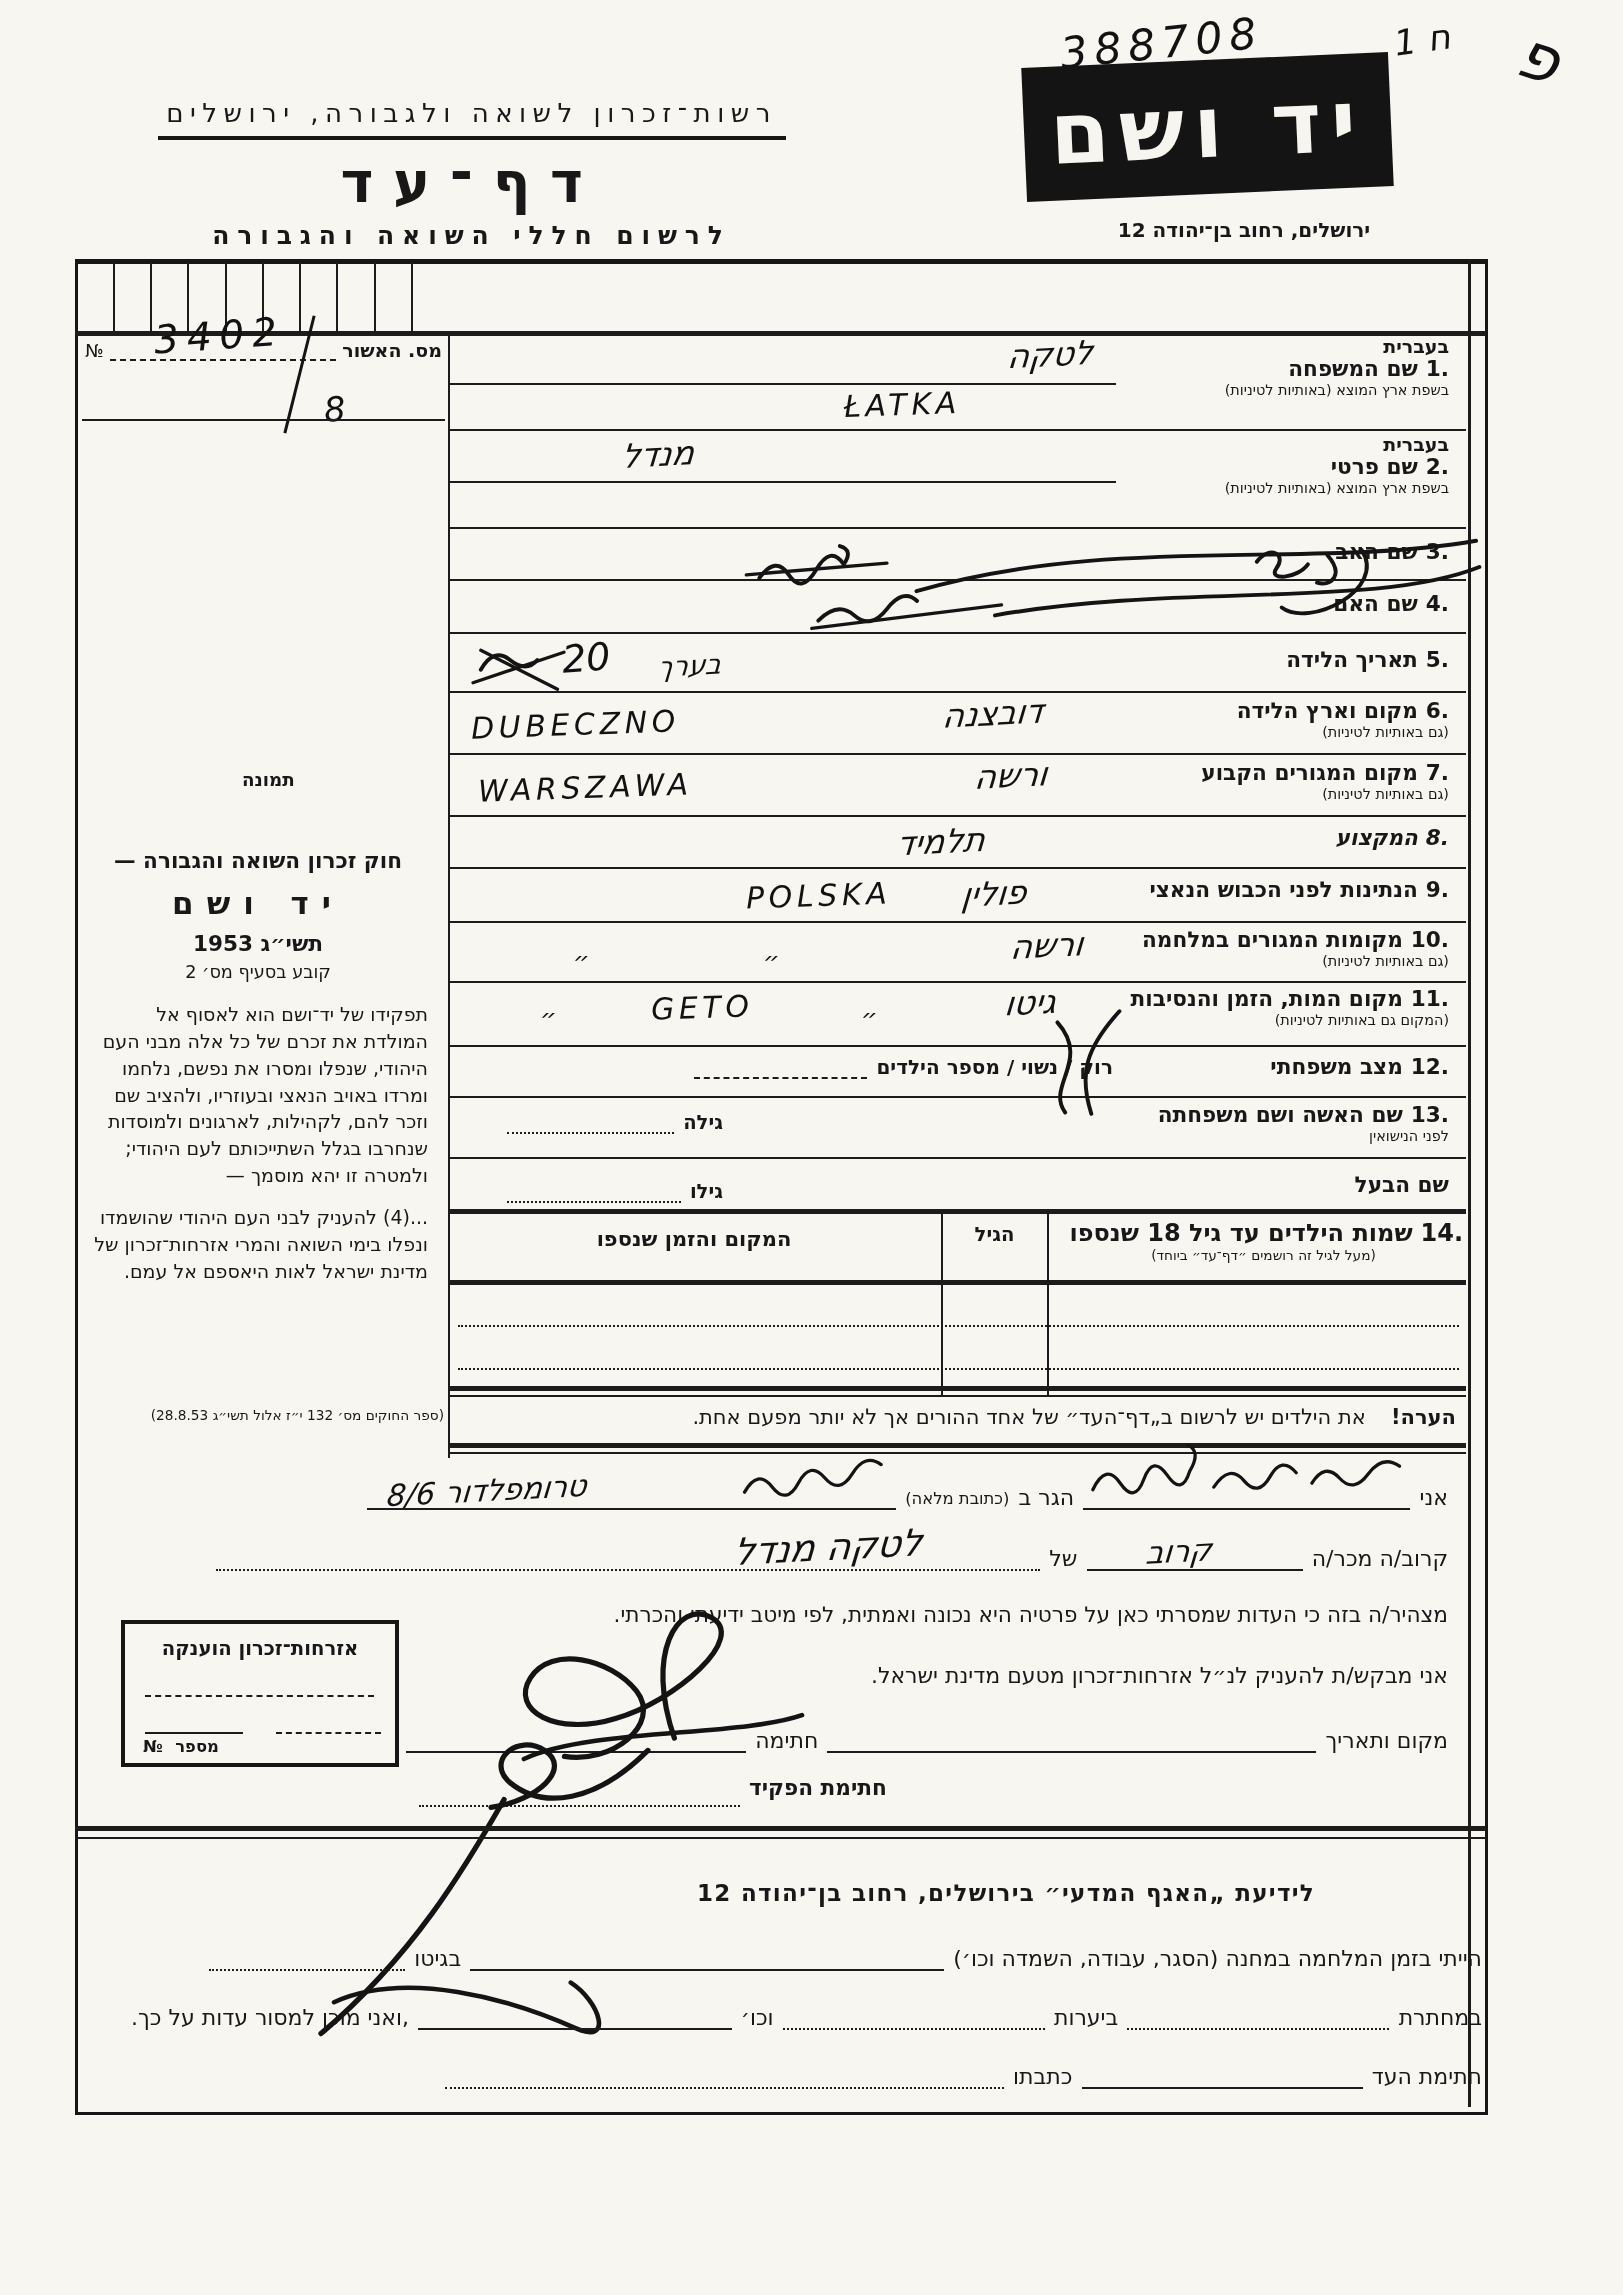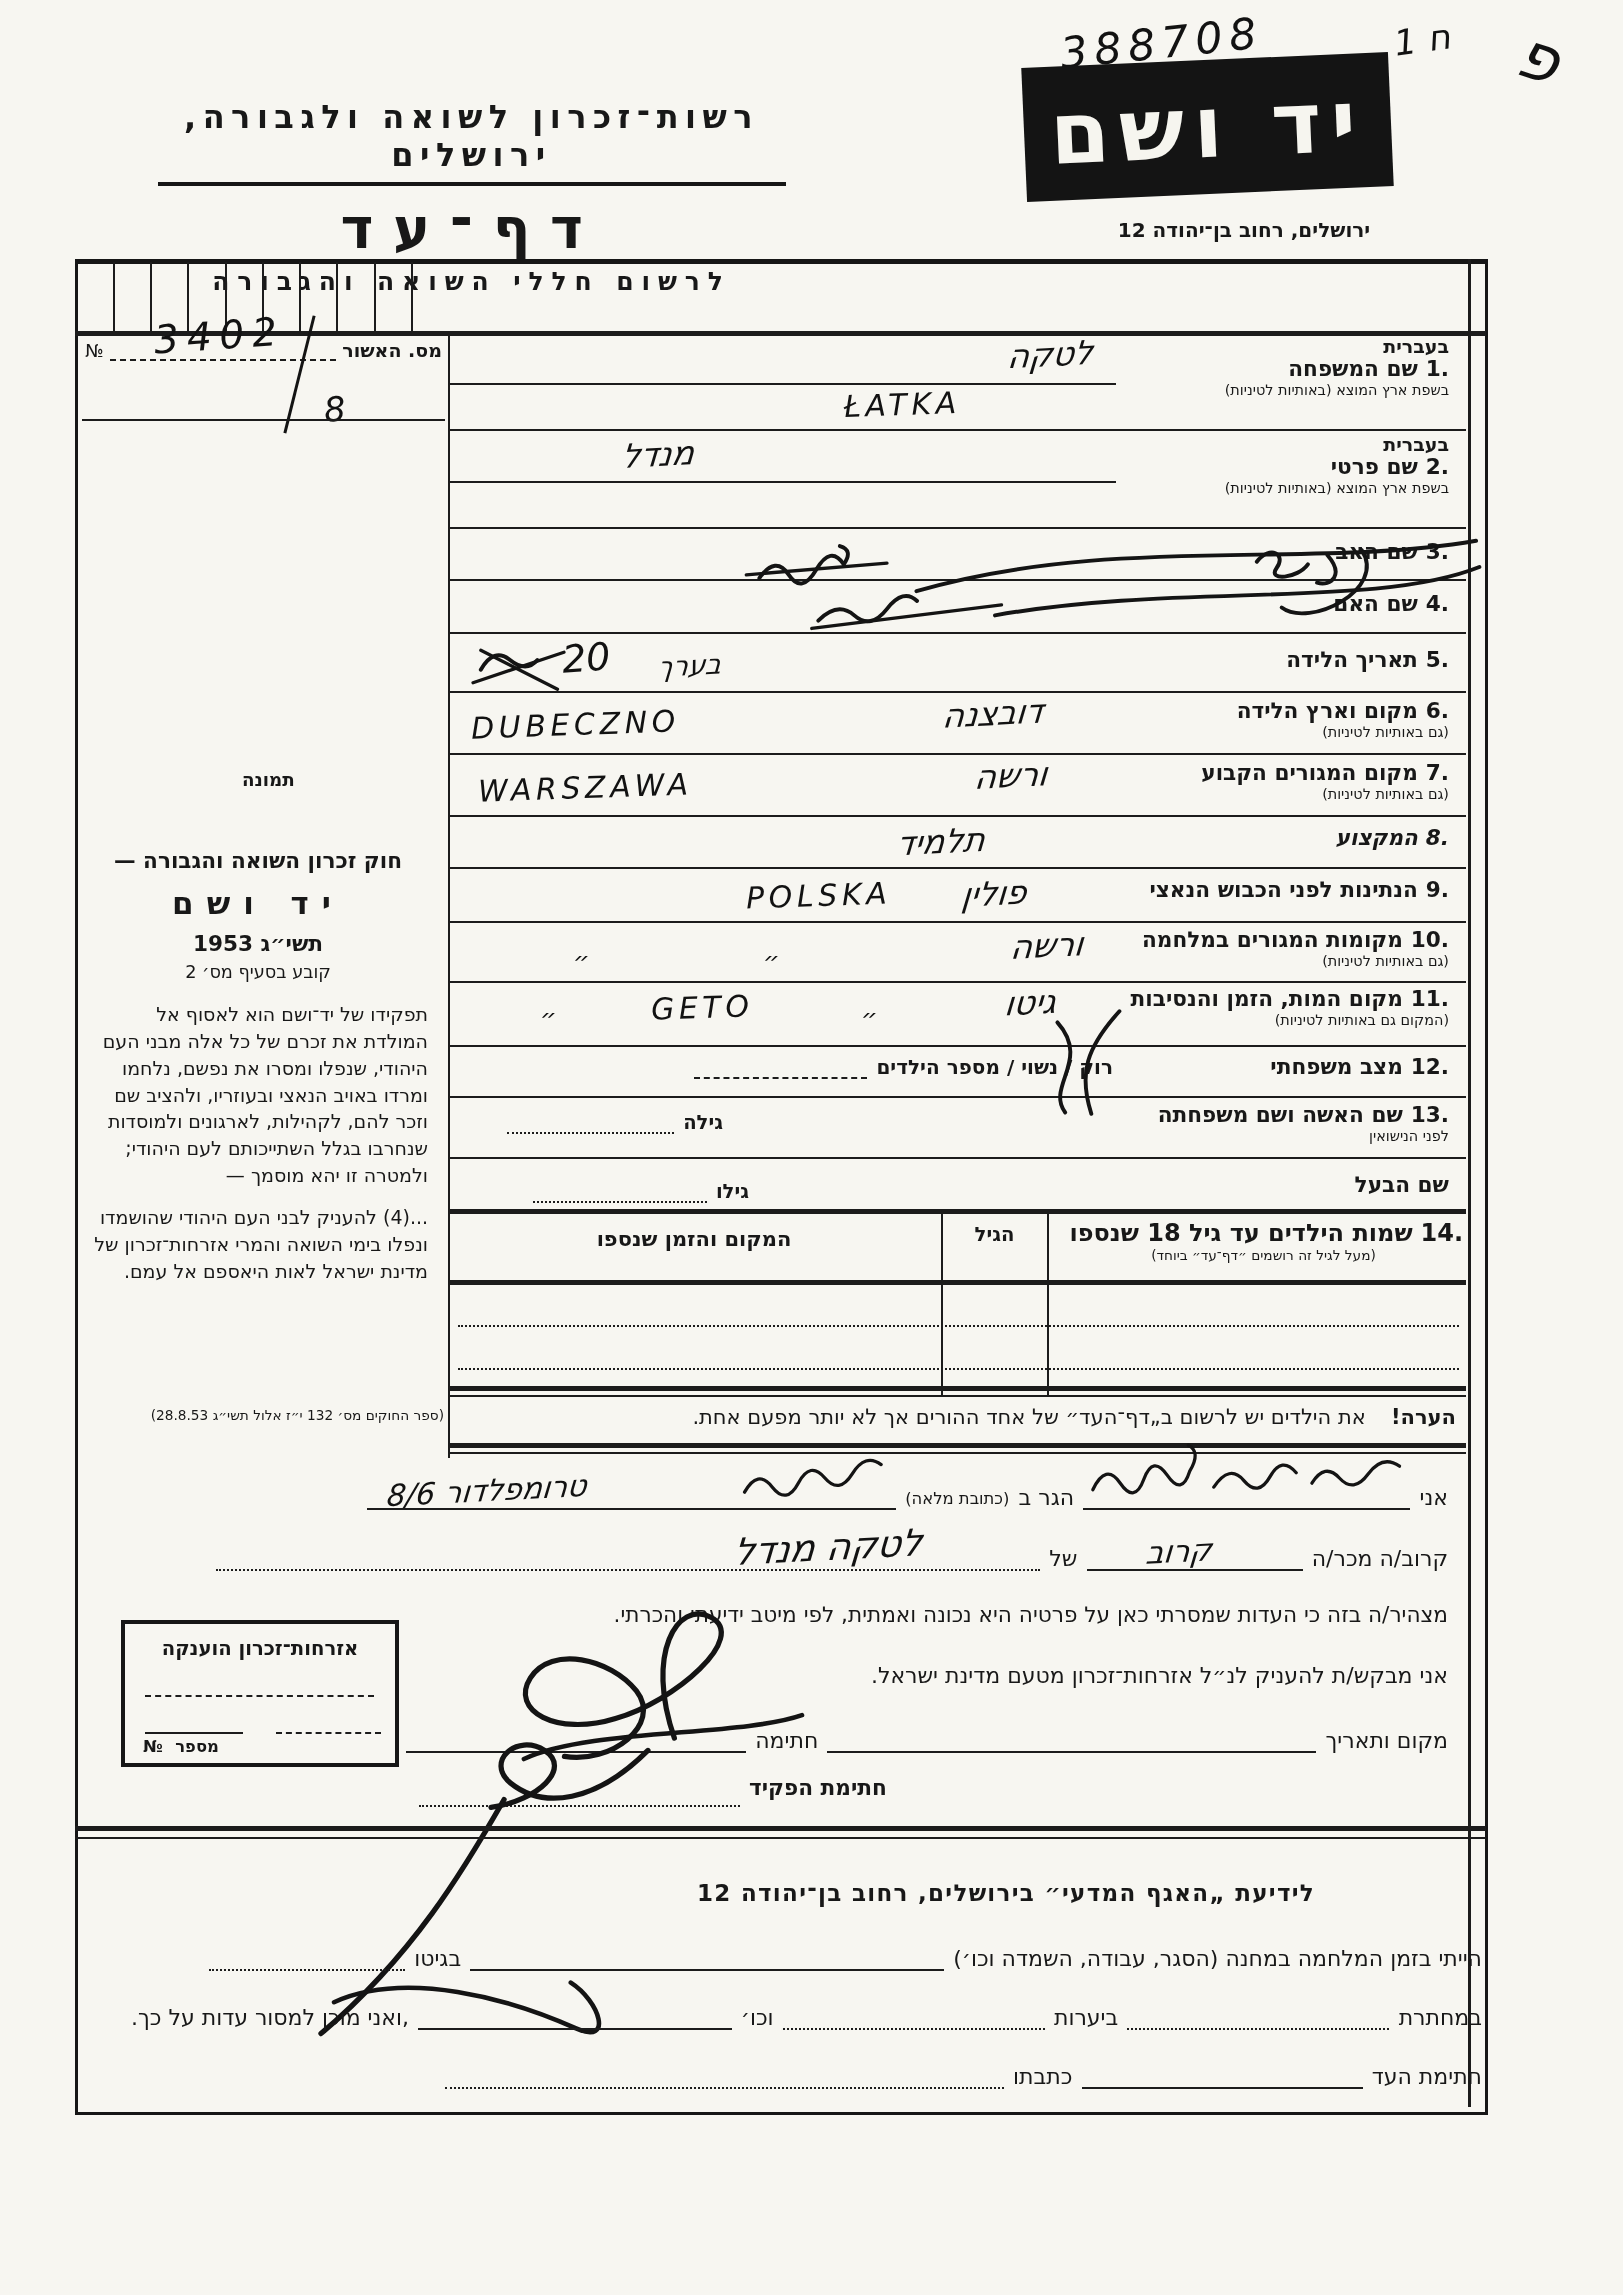--- a/index.html
+++ b/index.html
@@ -13,21 +13,21 @@
   
   .hl{position:absolute;height:2px;background:#1c1c1c;}
   .hl.t{height:4.6px;}
   .hl.dot{height:0;background:none;border-top:2px dotted #1c1c1c;}
   .hl.dash{height:0;background:none;border-top:2px dashed #1c1c1c;}
   .vl{position:absolute;width:2px;background:#1c1c1c;}
   
   .frame{position:absolute;left:75px;top:259px;width:1407px;height:1848px;
     border:3.3px solid #161616;border-top-width:5.9px;background:transparent;}
   
-  .agency{font-weight:bold;font-size:32px;letter-spacing:6.5px;}
+  .agency{font-weight:normal;font-size:26px;letter-spacing:6.5px;}
   .formtitle{font-weight:bold;font-size:56px;letter-spacing:19.6px;}
   .formsub{font-weight:bold;font-size:25px;letter-spacing:7.9px;}
   .stamp{position:absolute;left:1024px;top:60px;width:367px;height:134px;
     background:#141414;color:#f6f5ef;display:flex;align-items:center;justify-content:center;
     transform:rotate(-2.5deg);}
   .stamp span{font-weight:bold;font-size:86px;letter-spacing:9.2px;}
   
   .lblrow{position:absolute;right:157px;width:346px;box-sizing:border-box;
     padding-right:17px;text-align:right;}
   .flang{font-weight:bold;font-size:19px;}
@@ -219,21 +219,21 @@
 </div>
 <svg style="left:1018px;top:1008px;" width="131" height="111" viewBox="0 0 200 170">
   <path stroke-width="6" d="M155,5 C105,60 92,100 112,162"></path>
   <path stroke-width="6" d="M60,22 C112,80 42,120 72,160"></path>
 </svg>
 
 <div class="dline" style="left:507px;top:1108px;width:216px;">
   <span class="dtext" style="font-size:19.6px;font-weight:bold;">גילה</span>
   <span class="dots"></span>
 </div>
-<div class="dline" style="left:533px;top:1177px;width:216px;">
+<div class="dline" style="left:507px;top:1177px;width:216px;">
   <span class="dtext" style="font-size:19.6px;font-weight:bold;">גילו</span>
   <span class="dots"></span>
 </div>
 
 <div class="hl t" style="left:448px;top:1209px;width:1018px;"></div>
 <div class="abs" style="right:160px;top:1219px;width:399px;text-align:right;">
   <div style="font-weight:bold;font-size:24px;"><span class="num">14.</span><span>שמות הילדים עד גיל 18 שנספו</span></div>
   <div style="font-size:13.7px;text-align:center;">(מעל לגיל זה רושמים ״דף־עד״ ביוחד)</div>
 </div>
 <div class="abs" style="left:941px;top:1223px;width:107px;text-align:center;font-weight:bold;font-size:19.6px;">הגיל</div>

